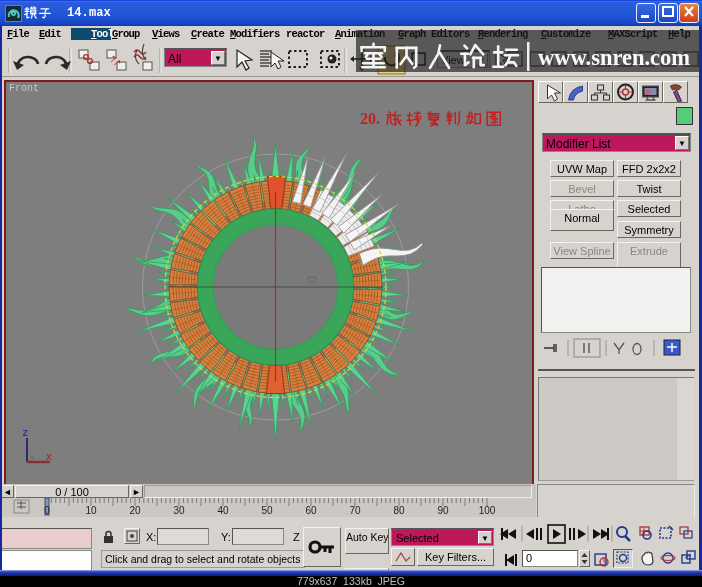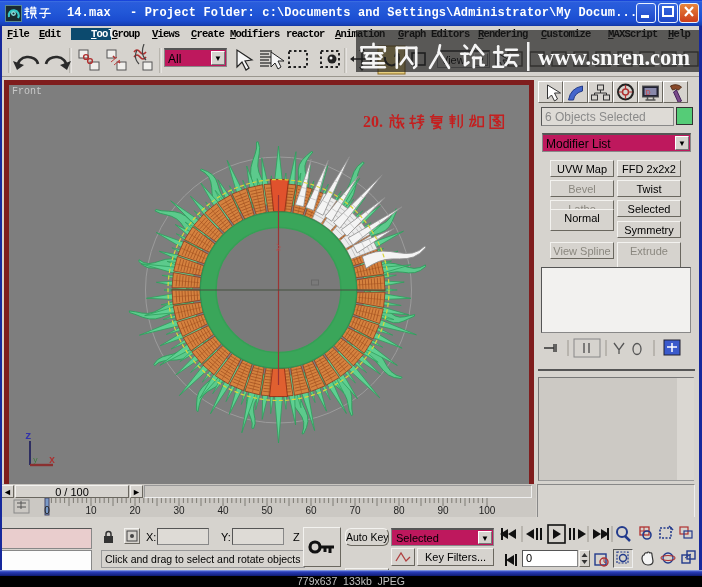--- a/index.html
+++ b/index.html
@@ -19,21 +19,21 @@
 
 .menubar{position:absolute;left:0;top:26px;width:702px;height:17px;background:#d6d3ce;font-family:"Liberation Mono",monospace;font-size:10.5px;font-weight:bold;color:#000;letter-spacing:-0.8px;}
 .menubar span{position:absolute;top:2px;white-space:nowrap;}
 .menubar .sel{background:#0c4a6e;color:#fff;padding:0 20px;}
 
 .toolbar{position:absolute;left:0;top:43px;width:702px;height:34px;background:#d6d3ce;border-bottom:1px solid #9a968e;}
 .combo{position:absolute;background:#be185d;border:1px solid #888;border-top:2px solid #555;font-size:11px;color:#000;}
 .combo .arr{position:absolute;right:1px;top:1px;bottom:1px;width:14px;background:#d6d3ce;border:1px solid #fff;border-right-color:#777;border-bottom-color:#777;text-align:center;font-size:8px;line-height:13px;color:#000;}
 
 .vpwrap{position:absolute;left:2px;top:77px;width:534px;height:407px;background:#d6d3ce;}
-.viewport{position:absolute;left:2px;top:3px;width:530px;height:415px;background:#7e7e7e;border:5px solid #7f1d1d;}
+.viewport{position:absolute;left:2px;top:3px;width:530px;height:415px;background:#7e7e7e;border:2px solid #7f1d1d;}
 .vplabel{position:absolute;left:3px;top:1px;color:#c8c8c8;font-size:10px;font-family:"Liberation Mono",monospace;}
 
 .rpanel{position:absolute;left:536px;top:77px;width:160px;height:407px;background:#d6d3ce;}
 .tab{position:absolute;top:4px;width:25px;height:22px;background:#d6d3ce;border:1px solid #fff;border-right-color:#6a675f;border-bottom-color:#6a675f;}
 .btn{position:absolute;background:#d6d3ce;border:1px solid #f3f2ef;border-right-color:#6a675f;border-bottom-color:#6a675f;font-size:11px;text-align:center;color:#000;}
 .btn.dis{color:#8a877f;}
 
 .tslider{position:absolute;left:0;top:484px;width:536px;height:14px;background:#c8c5c0;}
 .statusarea{position:absolute;left:0;top:517px;width:702px;height:53px;background:#d6d3ce;}
 .sunkfield{position:absolute;background:#eceae6;border:1px solid #888;border-top-color:#555;border-left-color:#555;}
@@ -63,21 +63,20 @@
       <polyline points="7.8,5.1 7.8,8.7" fill="none" stroke="#ffffff" stroke-width="1.2" stroke-linecap="round" stroke-linejoin="round"></polyline>
       <polyline points="12.7,5.1 12.7,8.7" fill="none" stroke="#ffffff" stroke-width="1.2" stroke-linecap="round" stroke-linejoin="round"></polyline>
       <polyline points="7.8,8.7 12.7,8.7" fill="none" stroke="#ffffff" stroke-width="1.2" stroke-linecap="round" stroke-linejoin="round"></polyline>
       <polyline points="9.5,8.7 8.5,13.2" fill="none" stroke="#ffffff" stroke-width="1.2" stroke-linecap="round" stroke-linejoin="round"></polyline>
       <polyline points="11.1,8.7 12.0,11.6 13.3,13.2" fill="none" stroke="#ffffff" stroke-width="1.2" stroke-linecap="round" stroke-linejoin="round"></polyline>
       <polyline points="17.9,3.8 25.7,3.8" fill="none" stroke="#ffffff" stroke-width="1.2" stroke-linecap="round" stroke-linejoin="round"></polyline>
       <polyline points="23.6,3.8 21.8,7.4 22.1,11.6 21.0,12.9 19.5,12.2" fill="none" stroke="#ffffff" stroke-width="1.2" stroke-linecap="round" stroke-linejoin="round"></polyline>
       <polyline points="16.6,8.3 27.3,8.3" fill="none" stroke="#ffffff" stroke-width="1.2" stroke-linecap="round" stroke-linejoin="round"></polyline>
     </svg>
 <div class="ttext" style="left:67px;">14.max</div>
-<div class="ttext" style="left:130px;letter-spacing:0.15px;">- Project Folder: c:\Documents and Settings\Administrator\My Docum...</div>
 <div class="tbtn min"><svg width="18" height="16">
         <rect x="4" y="11" width="8" height="3" fill="#fff"></rect>
       </svg></div>
 <div class="tbtn max"><svg width="18" height="16">
         <rect x="4" y="3" width="10" height="9" fill="none" stroke="#fff" stroke-width="2"></rect>
       </svg></div>
 <div class="tbtn cls"><svg width="18" height="16">
         <path d="M5,3 L13,12 M13,3 L5,12" stroke="#fff" stroke-width="2.2"></path>
       </svg></div>
 </div>
@@ -855,21 +854,20 @@
 <div class="tab" style="left:102px"><svg width="23" height="20" viewBox="0 0 22 20">
         <rect x="3" y="4" width="16" height="11" fill="#223" stroke="#555"></rect>
         <rect x="5" y="6" width="12" height="7" fill="#88a"></rect>
         <path d="M8,15 v3 M14,15 v3 M6,18 h10" stroke="#555" stroke-width="1.5"></path>
         <text x="6" y="13" font-size="7" fill="#c44">D</text>
       </svg></div>
 <div class="tab" style="left:127px"><svg width="23" height="20" viewBox="0 0 22 20">
         <path d="M6,4 q6,-3 11,1 l-3,3 q-3,-2 -6,0 z" fill="#8a4a2a" stroke="#55301a"></path>
         <path d="M12,8 l5,11 l-3,2 l-5,-11 z" fill="#7a4a8a" stroke="#44225a"></path>
       </svg></div>
-<div class="sunkfield" style="left:5px;top:30px;width:133px;height:19px;background:#dedbd6;color:#8a8a8a;font-size:12px;padding:2px 3px;white-space:nowrap;">6 Objects Selected</div>
 <div class="abs" style="left:140px;top:30px;width:17px;height:18px;background:#55cc77;border:1px solid #333;"></div>
 <div class="combo" style="left:6px;top:56px;width:149px;height:19px;">
       <span style="position:absolute;left:3px;top:2px;font-size:12px;">Modifier List</span>
       <span class="arr">▼</span>
     </div>
 <div class="btn" style="left:14px;top:83px;width:64px;height:17px;line-height:16px;">UVW Map</div>
 <div class="btn" style="left:81px;top:83px;width:64px;height:17px;line-height:16px;">FFD 2x2x2</div>
 <div class="btn dis" style="left:14px;top:103px;width:64px;height:17px;line-height:16px;">Bevel</div>
 <div class="btn" style="left:81px;top:103px;width:64px;height:17px;line-height:16px;">Twist</div>
 <div class="btn dis" style="left:14px;top:123px;width:64px;height:17px;line-height:16px;">Lathe</div>
@@ -1034,21 +1032,21 @@
 <div class="abs" style="left:146px;top:531px;font-size:11px;">X:</div>
 <div class="sunkfield" style="left:157px;top:528px;width:52px;height:17px;background:#dedbd6;"></div>
 <div class="abs" style="left:221px;top:531px;font-size:11px;">Y:</div>
 <div class="sunkfield" style="left:232px;top:528px;width:52px;height:17px;background:#dedbd6;"></div>
 <div class="abs" style="left:293px;top:531px;font-size:11px;">Z</div>
 <div class="sunkfield" style="left:101px;top:550px;width:204px;height:18px;background:#d6d3ce;border-color:#999;font-size:10.5px;padding:2px 3px;white-space:nowrap;overflow:hidden;">Click and drag to select and rotate objects</div>
 <div class="btn" style="left:303px;top:527px;width:38px;height:40px;"><svg width="34" height="36" viewBox="0 0 34 36">
       <circle cx="10" cy="19" r="5" fill="none" stroke="#111" stroke-width="3.2"></circle>
       <path d="M15,19 h14 m-4,0 v6 m-5,-6 v5" stroke="#111" stroke-width="3"></path>
     </svg></div>
-<div class="btn" style="left:345px;top:528px;width:44px;height:18px;line-height:17px;font-size:10.5px;white-space:nowrap;overflow:hidden;border-radius:6px;">Auto Key</div>
+<div class="btn" style="left:345px;top:528px;width:44px;height:26px;line-height:17px;font-size:10.5px;white-space:nowrap;overflow:hidden;">Auto Key</div>
 <div class="btn" style="left:345px;top:568px;width:44px;height:18px;line-height:17px;font-size:10.5px;white-space:nowrap;overflow:hidden;">Set Key</div>
 <div class="combo" style="left:391px;top:528px;width:103px;height:18px;">
     <span style="position:absolute;left:4px;top:2px;">Selected</span>
     <span class="arr">▼</span>
   </div>
 <div class="btn" style="left:391px;top:548px;width:24px;height:18px;"><svg width="20" height="16">
       <path d="M3,12 L8,4 L13,12 L17,8" fill="none" stroke="#b04040" stroke-width="1.3"></path>
     </svg></div>
 <div class="btn" style="left:417px;top:548px;width:77px;height:18px;line-height:17px;white-space:nowrap;overflow:hidden;">Key Filters...</div>
 <svg class="abs" style="left:498px;top:524px" width="204" height="50" viewBox="0 0 204 50">

